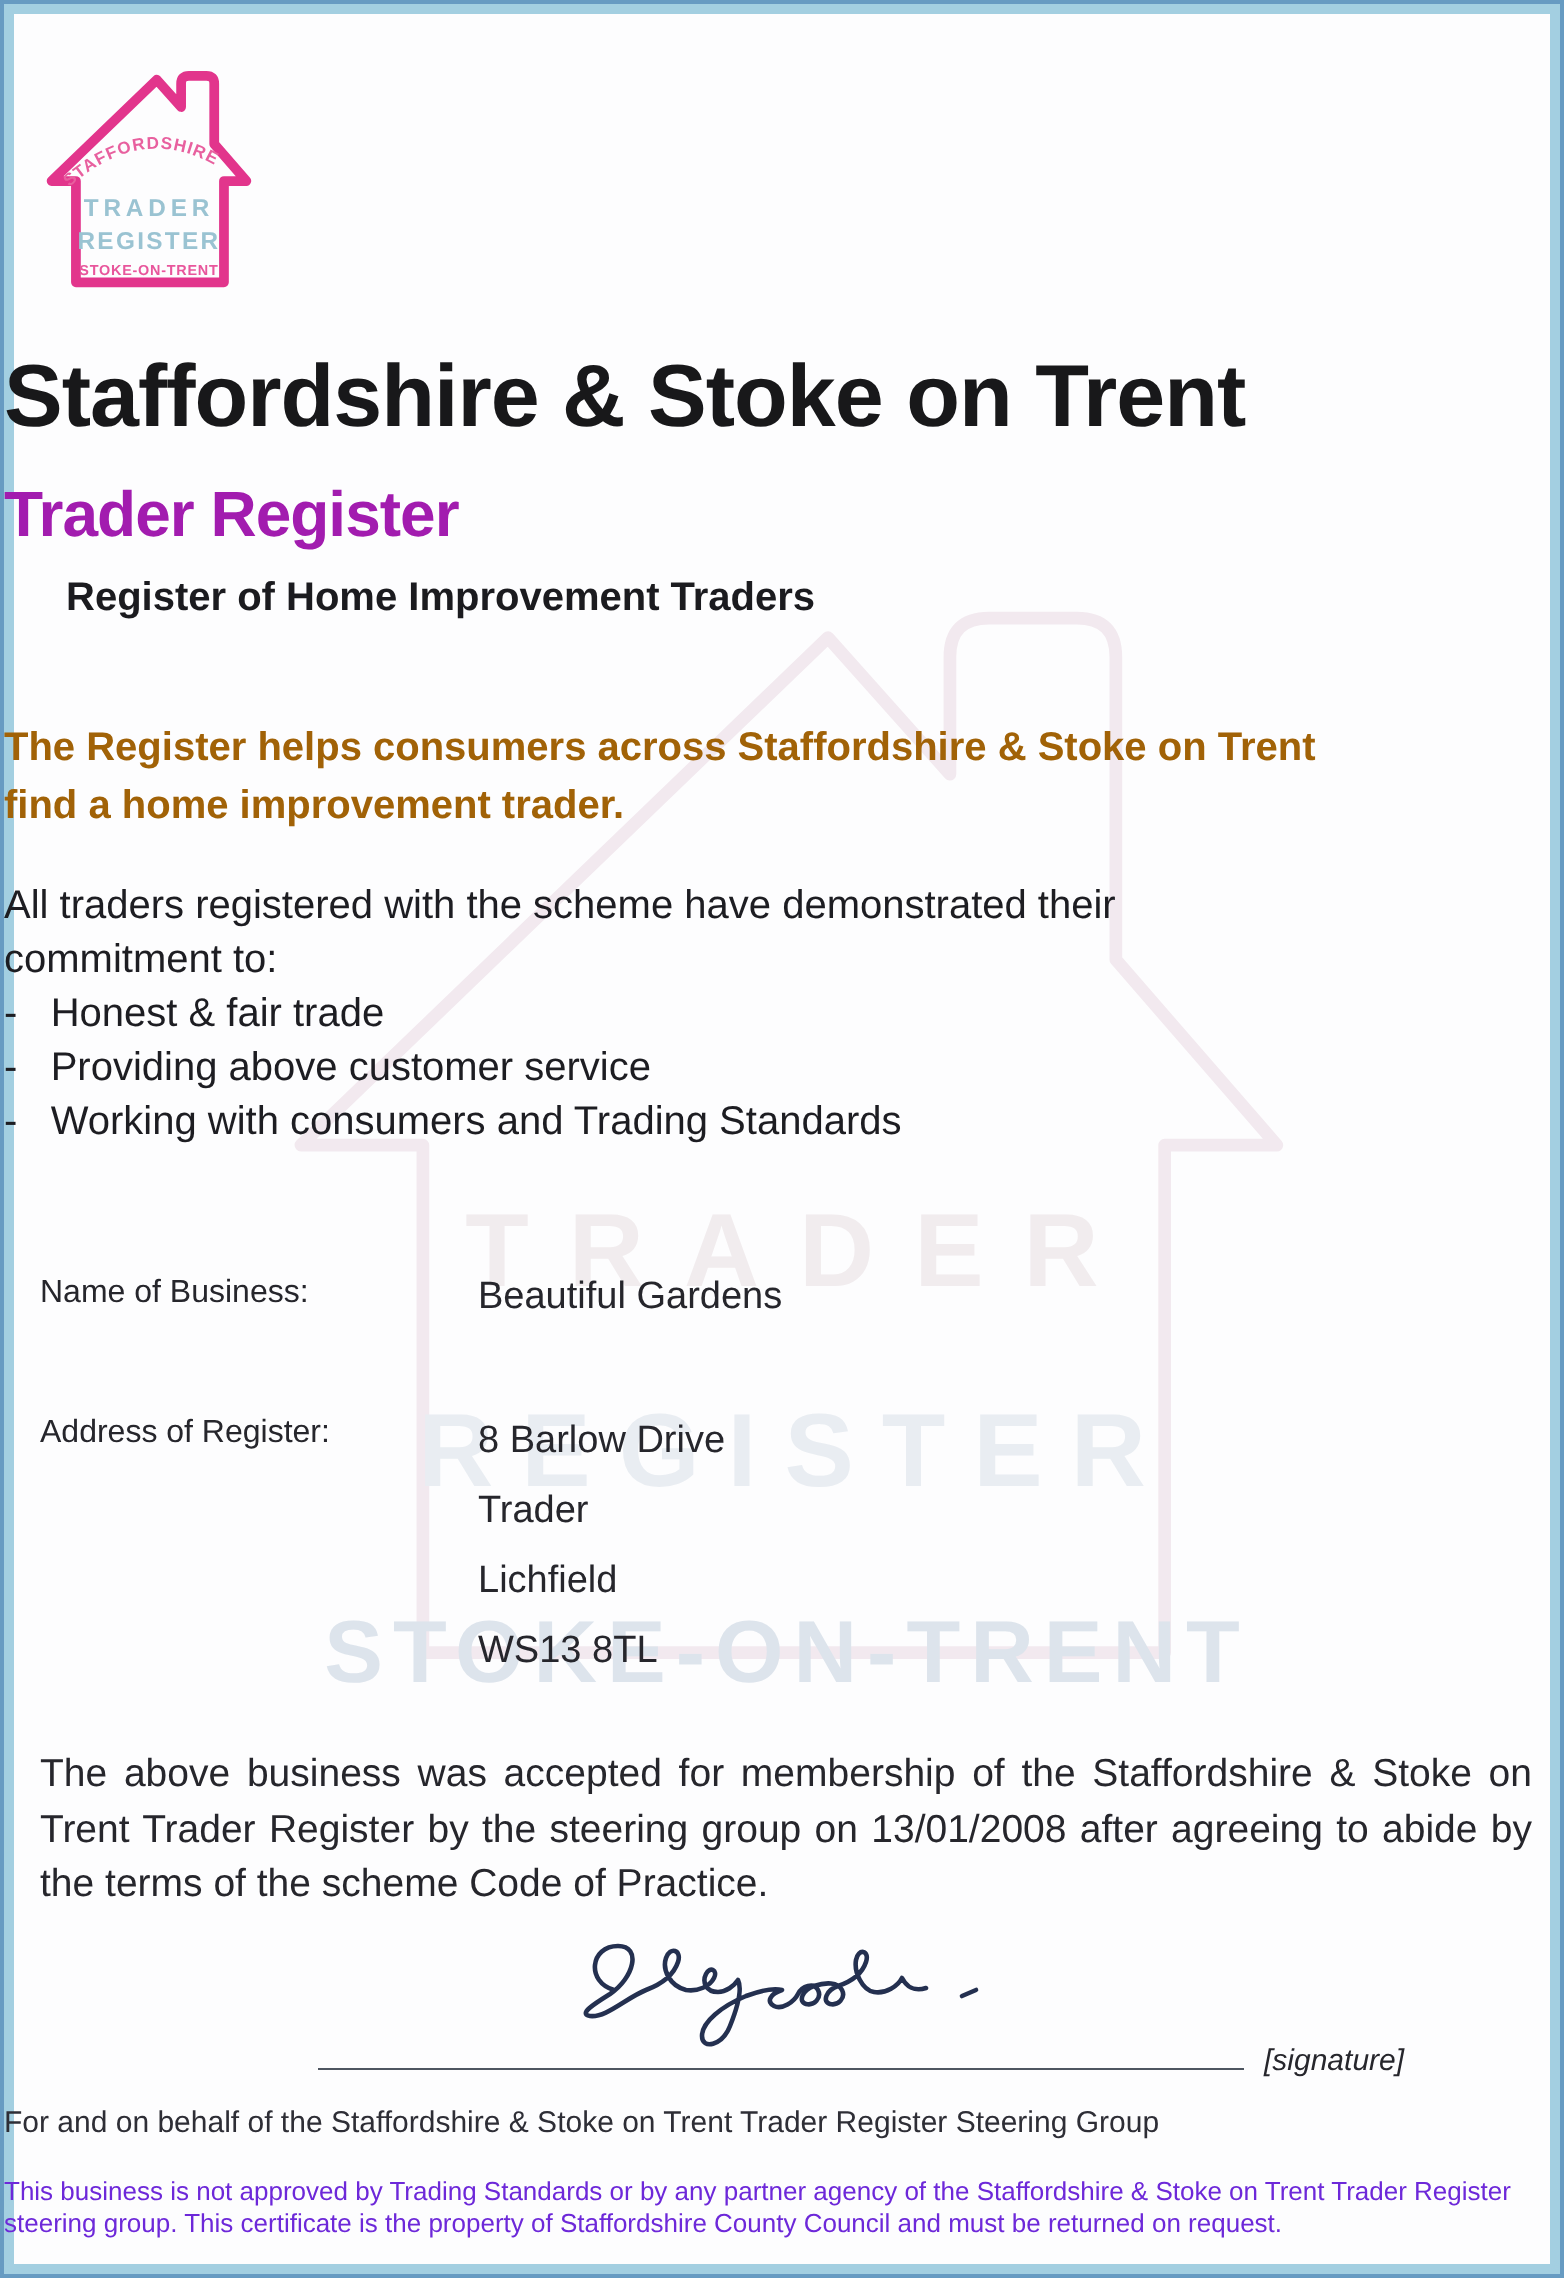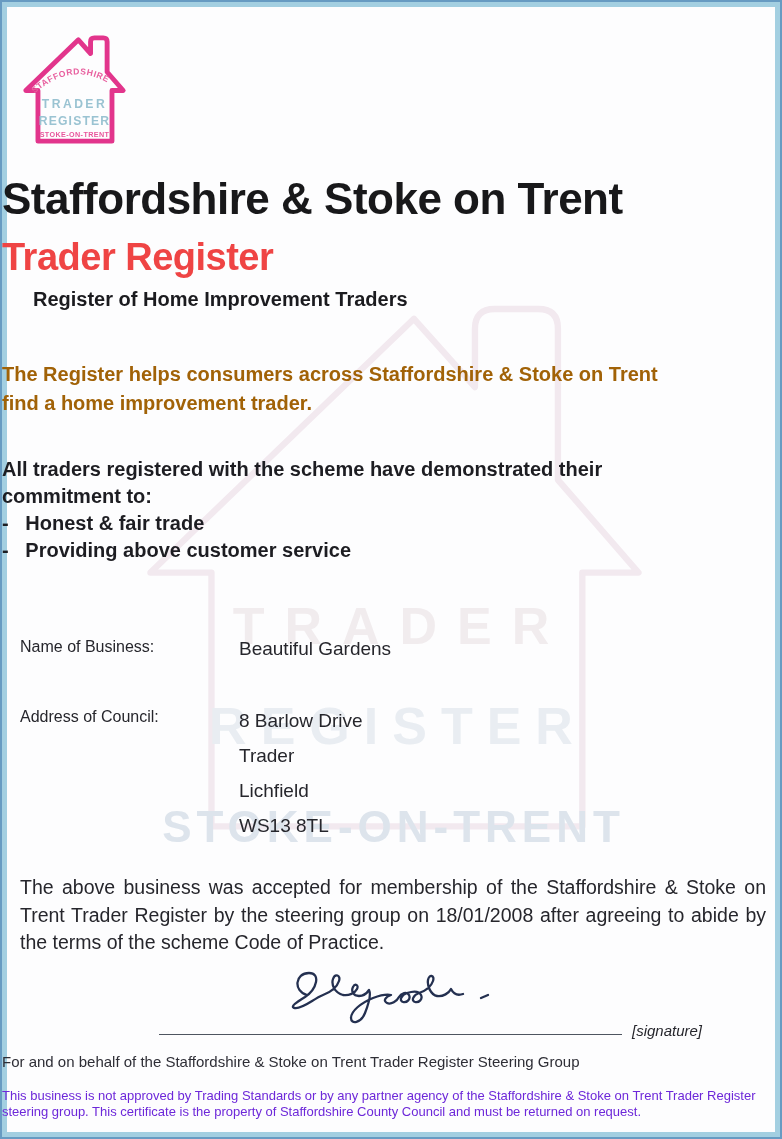--- a/index.html
+++ b/index.html
@@ -21,25 +21,25 @@
 
   
   .wm { pointer-events:none; z-index:0; }
   .wm-text { position:absolute; left:0; right:0; text-align:center; font-weight:bold; white-space:nowrap; }
   .wm-trader   { top:594px; font-size:52px; letter-spacing:20px; padding-left:20px; color:#f1ecee; }
   .wm-register { top:694px; font-size:52px; letter-spacing:14px; padding-left:14px; color:#e9edf2; }
   .wm-stoke    { top:800px; font-size:44px; letter-spacing:5px;  padding-left:5px;  color:#dde4ec; }
 
   
   .title-line1 { top:170px; font-size:44px; font-weight:bold; letter-spacing:-0.5px; color:#18181a; line-height:54px; }
-  .title-line2 { top:228px; font-size:38px; font-weight:bold; letter-spacing:-0.5px; color:#ef4444; line-height:54px; }
+  .title-line2 { top:228px; font-size:32px; font-weight:bold; letter-spacing:-0.5px; color:#a21caf; line-height:54px; }
   .subtitle    { top:286px; font-size:20px; font-weight:bold; color:#1b1b1f;padding-left:31px; }
 
   .intro { top:358px; font-size:20px; font-weight:bold; line-height:28.5px; color:#a16207; }
-  .commitment { top:438px; font-size:20px; font-weight:bold; line-height:27px; color:#1d1d22;margin-top:16px; }
+  .commitment { top:438px; font-size:20px; font-weight:normal; line-height:27px; color:#1d1d22; }
   .commitment .item { white-space: pre; }
 
   
   .biz-label { left:18px; font-size:16px; color:#26262c; }
   .biz-value { left:237px; font-size:19px; color:#26262c; }
   .addr-lines div { height:35px; }
 
   
   .acceptance { top:872px; left:18px; width:746px; font-size:19.5px; line-height:27.5px; color:#26262c; }
   .acceptance .jline { text-align: justify; text-align-last: justify; }
@@ -85,36 +85,37 @@
   <div class="abs center intro">
     <div>The Register helps consumers across Staffordshire &amp; Stoke on Trent</div>
     <div>find a home improvement trader.</div>
   </div>
 
   <div class="abs center commitment">
     <div>All traders registered with the scheme have demonstrated their</div>
     <div>commitment to:</div>
     <div class="item">-   Honest &amp; fair trade</div>
     <div class="item">-   Providing above customer service</div>
+    <div class="item">-   Working with consumers and Trading Standards</div>
   </div>
 
   <div class="abs biz-label" style="top:636px;">Name of Business:</div>
   <div class="abs biz-value" style="top:636px;text-align:right;">Beautiful Gardens</div>
 
-  <div class="abs biz-label" style="top:706px;">Address of Council:</div>
+  <div class="abs biz-label" style="top:706px;">Address of Register:</div>
   <div class="abs biz-value addr-lines" style="top:708px;">
     <div>8 Barlow Drive</div>
     <div>Trader</div>
     <div>Lichfield</div>
     <div>WS13 8TL</div>
   </div>
 
   <div class="abs acceptance">
     <div class="jline">The above business was accepted for membership of the Staffordshire &amp; Stoke on</div>
-    <div class="jline">Trent Trader Register by the steering group on 18/01/2008 after agreeing to abide by</div>
+    <div class="jline">Trent Trader Register by the steering group on 13/01/2008 after agreeing to abide by</div>
     <div>the terms of the scheme Code of Practice.</div>
   </div>
 
   <svg class="abs" style="left:283px; top:963px; width:215px; height:62px;" viewBox="0 0 215 62">
     <path fill="none" stroke="#243050" stroke-width="2.3" stroke-linecap="round" stroke-linejoin="round" d="M 22,30 C 8,26 10,8 24,8 C 36,8 32,24 20,32 C 12,37 4,42 10,43 C 18,44 28,34 38,30
          C 46,27 52,22 54,16 C 56,10 50,8 48,14 C 46,20 50,28 58,30
          C 64,31 70,28 72,24 C 74,20 70,18 68,22 C 66,26 68,31 74,31 C 78,31 82,28 84,25
          C 86,29 84,38 80,48 C 76,58 66,60 66,53 C 66,46 76,38 88,33
          C 96,30 102,29 106,30 C 100,32 98,36 102,38 C 106,40 112,36 114,32
          C 116,28 122,26 124,30 C 126,34 122,38 118,37 C 114,36 116,30 122,28

